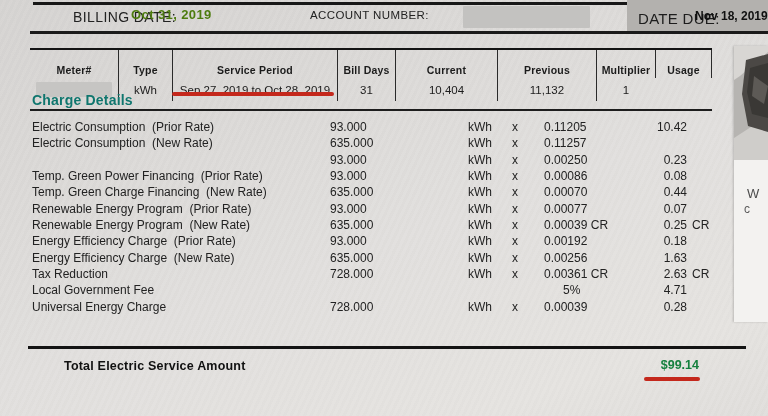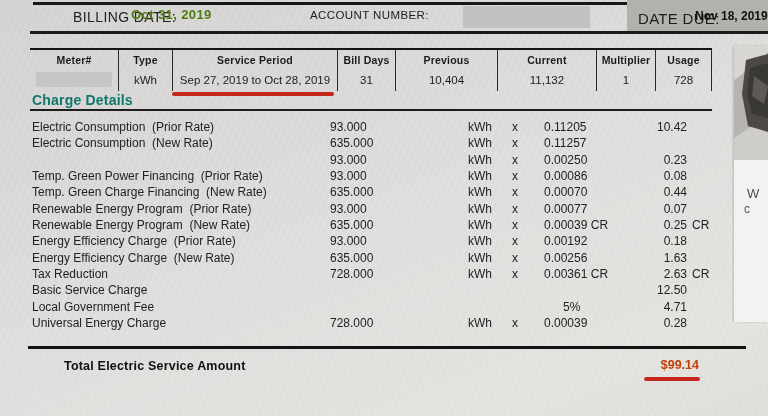--- a/index.html
+++ b/index.html
@@ -29,42 +29,42 @@
     border-top:2.5px solid #141414;
     display:grid;grid-template-columns:88px 54px 165px 58px 102px 99px 59px 57px;
   }
   .meter-table .hc,.meter-table .vc{
     border-left:1.5px solid #2a2a2a;
     display:flex;align-items:center;justify-content:center;
     overflow:hidden;
   }
   .meter-table .c0{border-left:none;}
   .meter-table .c7{border-right:1.5px solid #2a2a2a;}
-  .meter-table .hc{height:16px;font-weight:bold;font-size:10.5px;letter-spacing:.2px;padding-top:2px;}
+  .meter-table .hc{height:16px;font-weight:bold;font-size:10.5px;letter-spacing:.2px;padding-top:12px;}
   .meter-table .vc{height:23px;font-size:11.5px;}
   .meter-redacted{width:76px;height:15px;background:#c6c5c3;border-radius:1px;}
   .sp-underline{position:absolute;left:142px;top:41.5px;width:162px;height:4px;background:#c4281c;border-radius:2px;}
   
   .section-title{position:absolute;left:32px;top:92px;font-size:14px;font-weight:bold;letter-spacing:.2px;color:#0f766e;}
   .rule-section{position:absolute;left:30px;top:109px;width:682px;height:2px;background:#1d1d1d;}
   .charges{position:absolute;left:30px;top:119px;width:682px;font-size:12px;color:#222;}
   .crow{position:relative;height:16.35px;}
   .crow span{position:absolute;top:0;line-height:16.35px;}
   .crow .lbl{left:2px;white-space:pre;}
   .crow .qty{left:300px;width:122px;text-align:left;}
   .crow .unit{left:438px;}
   .crow .tms{left:482px;}
   .crow .rate{left:502px;white-space:pre;margin-left:12px;}
   .crow .rate.pct{left:521px;}
   .crow .amt{left:555px;width:102px;text-align:right;}
   .crow .amtcr{left:662px;}
   
   .rule-total{position:absolute;left:28px;top:346px;width:718px;height:3px;background:#131313;}
   .total-label{position:absolute;left:32px;top:359px;font-size:12.5px;font-weight:bold;letter-spacing:.2px;color:#111;margin-left:32px;}
-  .total-amount{position:absolute;left:599px;top:358px;width:100px;text-align:right;font-size:12.5px;font-weight:bold;color:#c2410c;}
+  .total-amount{position:absolute;left:599px;top:358px;width:100px;text-align:right;font-size:12.5px;font-weight:bold;color:#15803d;}
   .total-underline{position:absolute;left:644px;top:377px;width:56px;height:3.5px;background:#c4281c;border-radius:2px;}
   
   .side-card{position:absolute;left:734px;top:46px;width:34px;height:276px;background:#f3f2f0;
     box-shadow:-1px 0 2px rgba(0,0,0,0.18);}
   .side-card .photo{position:absolute;left:0;top:0;width:34px;height:114px;}
   .side-card .frag1{position:absolute;left:13px;top:140px;font-size:13px;color:#4c4c4c;}
   .side-card .frag2{position:absolute;left:10px;top:156px;font-size:12px;color:#5a5a5a;}
 </style>
 </head>
 <body>
@@ -79,35 +79,34 @@
 <div class="due-band"></div>
 <span class="due-label">DATE DUE:</span>
 <span class="due-value">Nov 18, 2019</span>
 <div class="rule-under-head"></div>
 
 <div class="meter-table">
   <div class="hc c0">Meter#</div>
   <div class="hc c1">Type</div>
   <div class="hc c2">Service Period</div>
   <div class="hc c3">Bill Days</div>
+  <div class="hc c5">Current</div>
   <div class="hc c4">Previous</div>
-  <div class="hc c5">Current</div>
   <div class="hc c6">Multiplier</div>
   <div class="hc c7">Usage</div>
 
   <div class="vc c0">
       <div class="meter-redacted"></div>
     </div>
   <div class="vc c1">kWh</div>
   <div class="vc c2">Sep 27, 2019 to Oct 28, 2019</div>
   <div class="vc c3">31</div>
   <div class="vc c4">10,404</div>
   <div class="vc c5">11,132</div>
   <div class="vc c6">1</div>
-  <div class="vc c7">728</div>
 
   <div class="sp-underline"></div>
 </div>
 
 <div class="section-title">Charge Details</div>
 <div class="rule-section"></div>
 
 <div class="charges" id="charges-list">
   <div class="crow">
     <span class="lbl">Electric Consumption  (Prior Rate)</span>
@@ -200,29 +199,20 @@
   <div class="crow">
     <span class="lbl">Tax Reduction</span>
     <span class="qty">728.000</span>
     <span class="unit">kWh</span>
     <span class="tms">x</span>
     <span class="rate">0.00361 CR</span>
     <span class="amt">2.63</span>
     <span class="amtcr">CR</span>
   </div>
 
-  <div class="crow">
-    <span class="lbl">Basic Service Charge</span>
-    <span class="qty"></span>
-    <span class="unit"></span>
-    <span class="tms"></span>
-    <span class="rate"></span>
-    <span class="amt">12.50</span>
-    <span class="amtcr"></span>
-  </div>
 
   <div class="crow">
     <span class="lbl">Local Government Fee</span>
     <span class="qty"></span>
     <span class="unit"></span>
     <span class="tms"></span>
     <span class="rate pct">5%</span>
     <span class="amt">4.71</span>
     <span class="amtcr"></span>
   </div>

